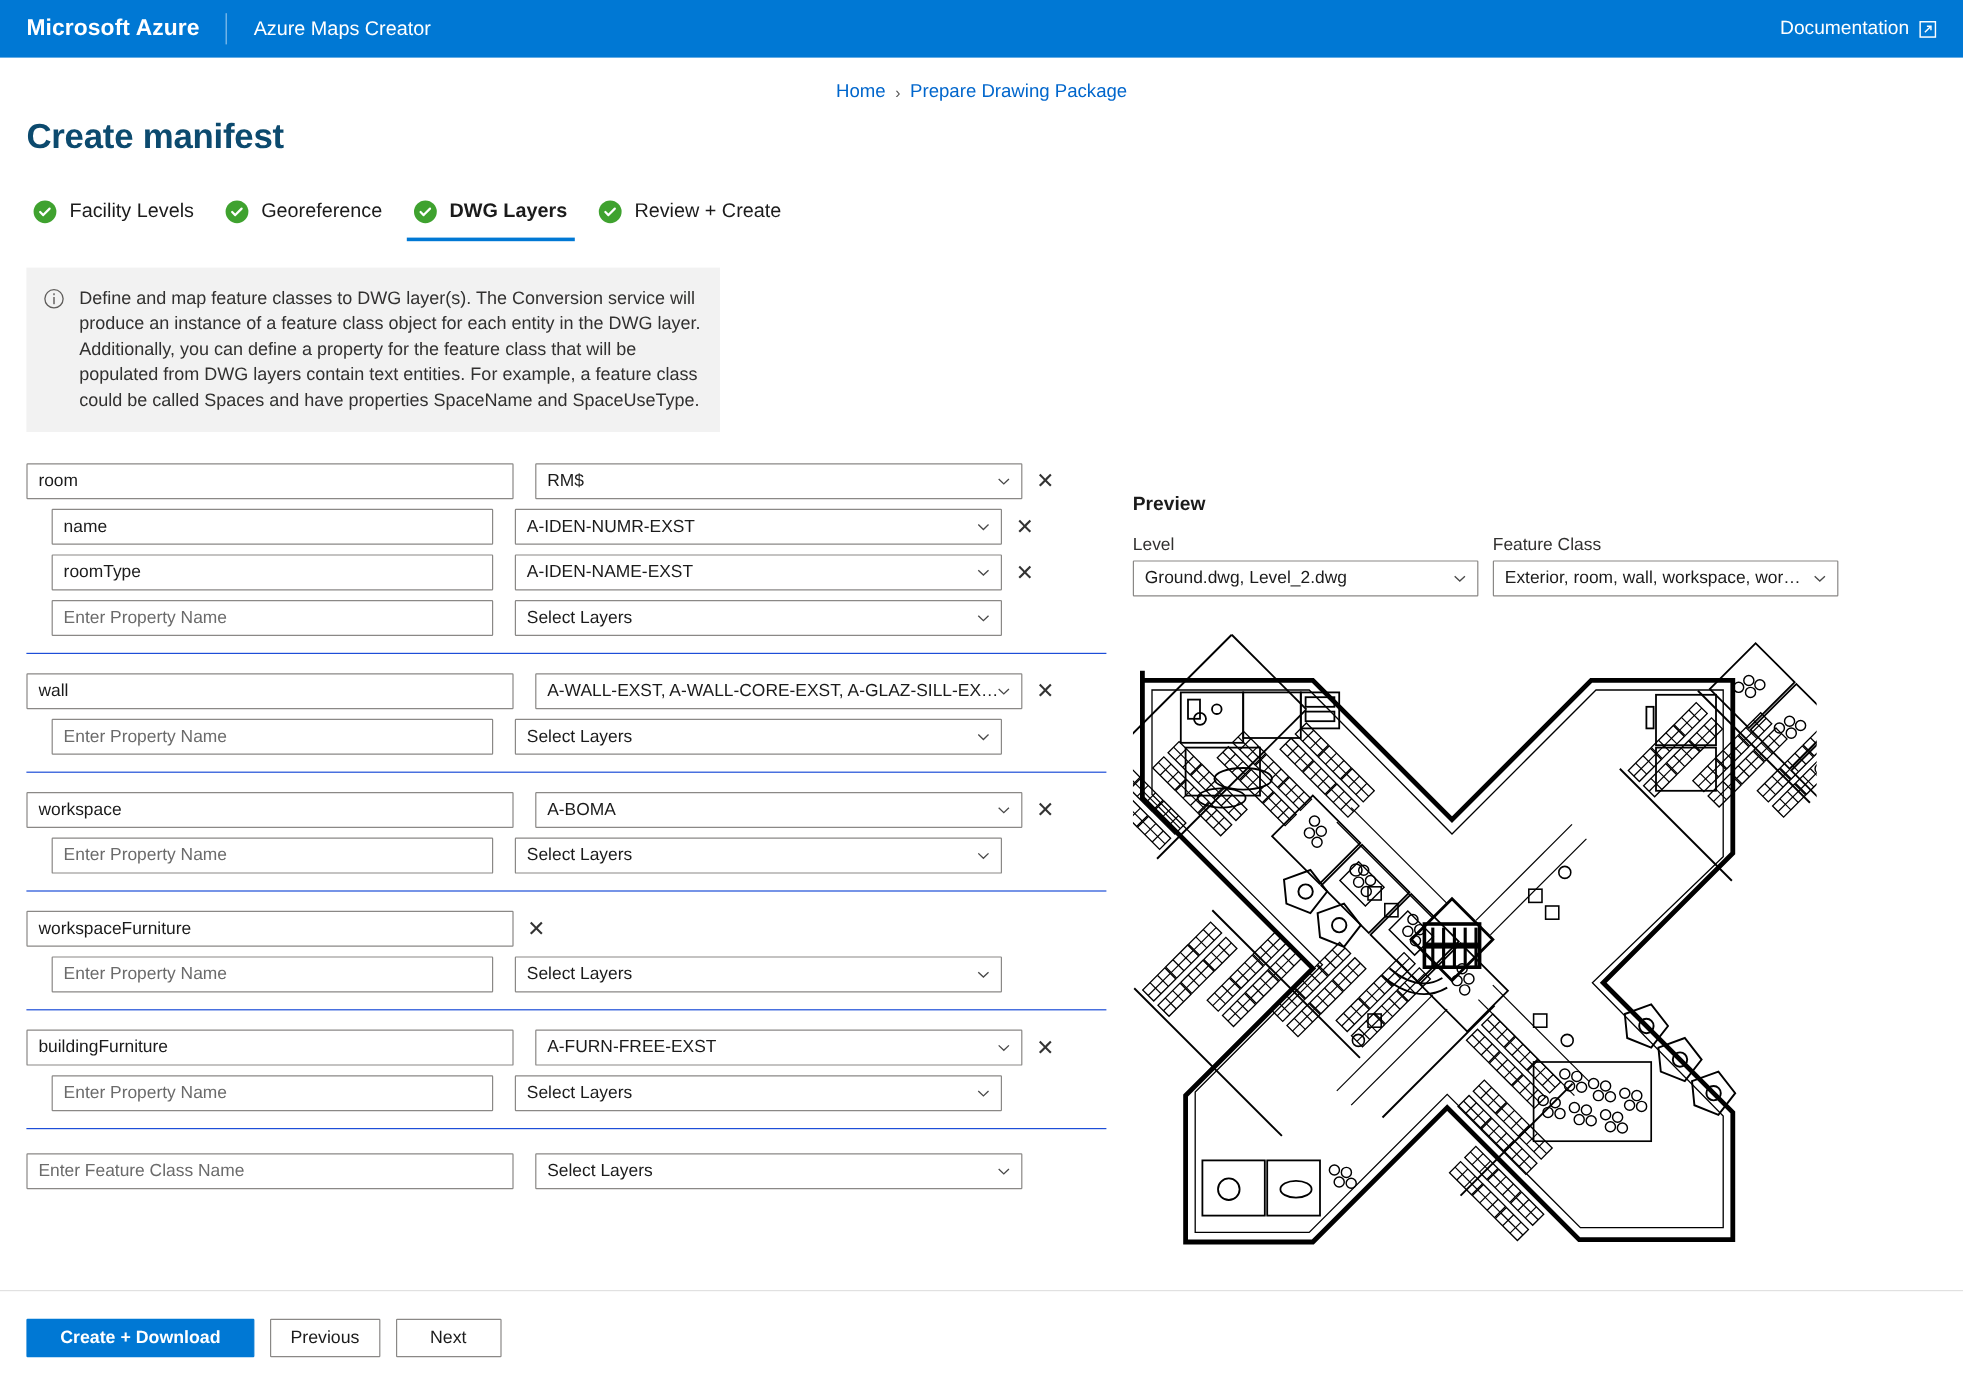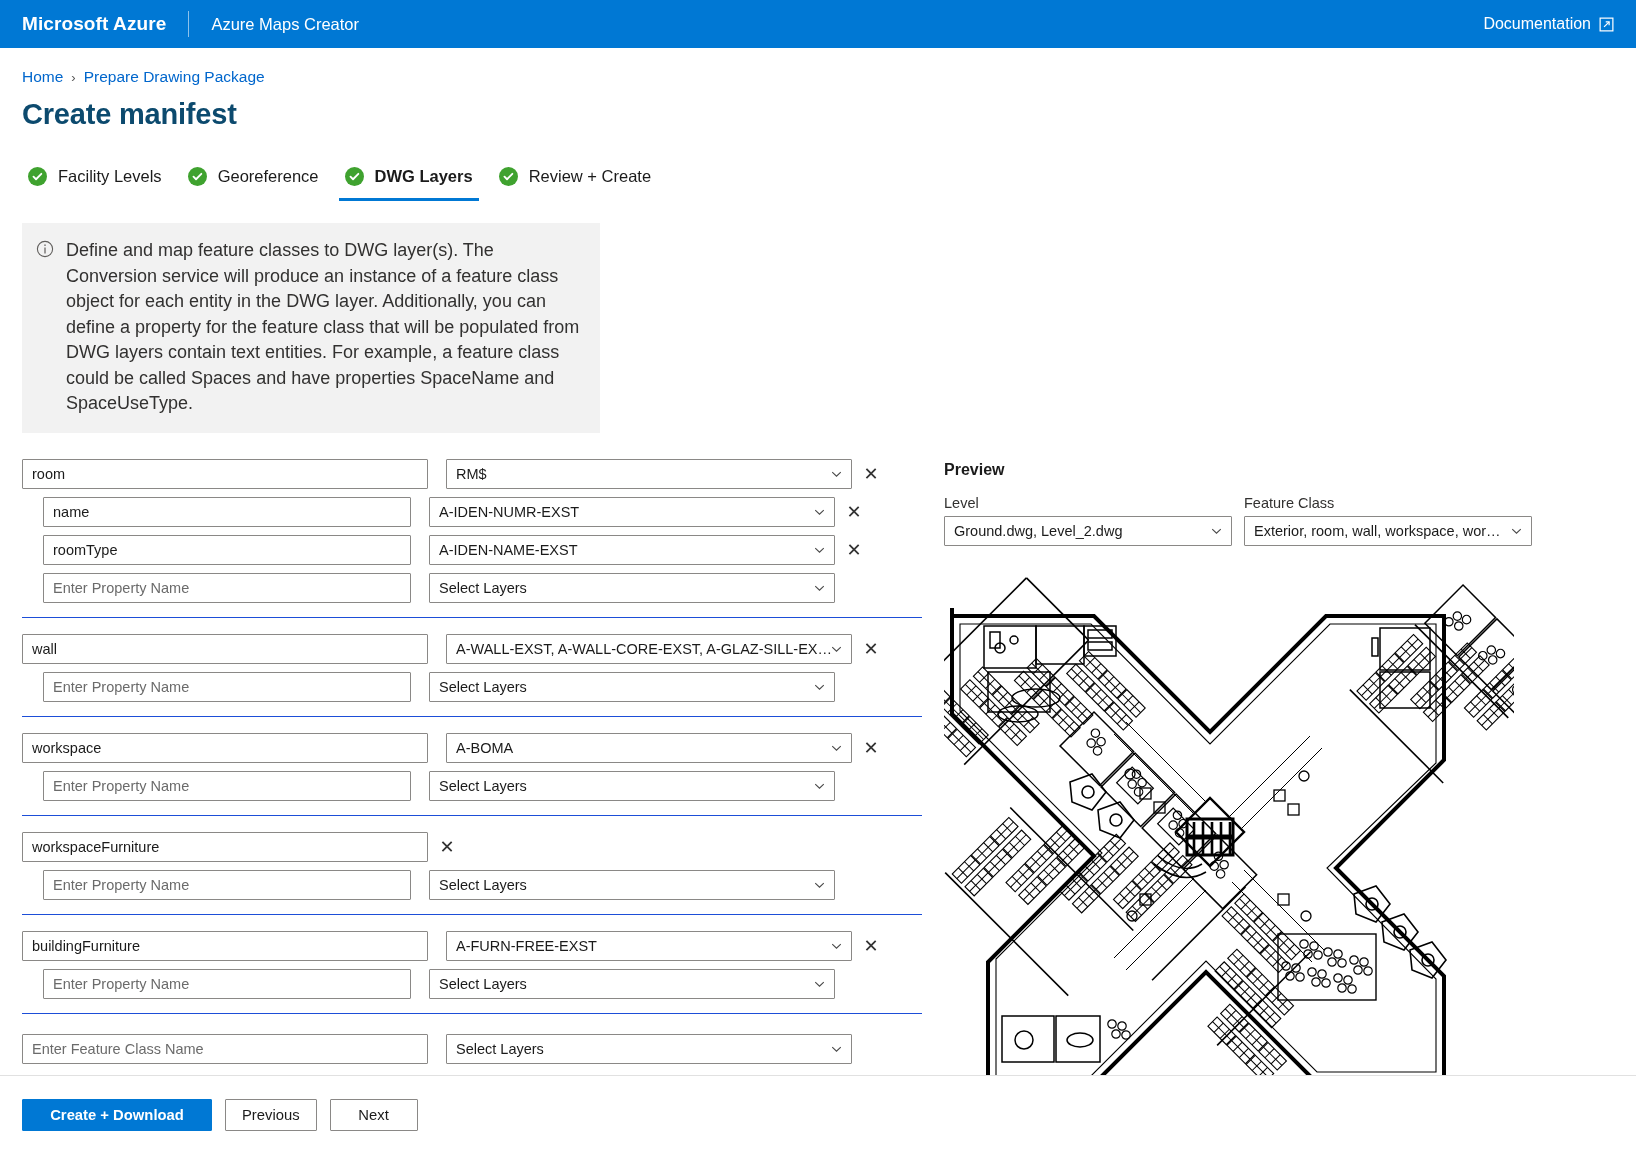--- a/index.html
+++ b/index.html
@@ -56,20 +56,21 @@
 
   
   .content { padding: 0 22px; }
   .breadcrumb {
     margin-top: 20px;
     font-size: 15.5px;
     display: flex;
     align-items: center;
     gap: 8px;
     color: #0066cc;
+    justify-content: center;
   }
   .breadcrumb a {
     color: #0066cc;
     text-decoration: none;
     cursor: pointer;
   }
   .breadcrumb .chev { color: #555; font-size: 13px; }
   .page-title {
     margin-top: 12px;
     font-size: 29px;
@@ -118,21 +119,21 @@
     display: flex;
     gap: 12px;
   }
   .info-icon {
     flex: none;
     width: 18px; height: 18px;
     margin-top: 2px;
   }
   .infobox p {
     margin: 0;
-    font-size: 18px;
+    font-size: 15px;
     line-height: 1.42;
     color: #323130;
     max-width: 520px;
   }
 
   
   .main {
     margin-top: 26px;
     display: flex;
     align-items: flex-start;
@@ -214,20 +215,21 @@
   }
 
   .last-row { margin-top: 20px; }
 
   
   .preview-title {
     font-size: 16px;
     font-weight: 700;
     color: #1b1b1b;
     margin-bottom: 16px;
+    margin-top: 24px;
   }
   .preview-selects { display: flex; gap: 12px; }
   .sel-block { width: 288px; }
   .sel-label {
     font-size: 14.5px;
     color: #323130;
     margin-bottom: 5px;
   }
   .preview-frame {
     margin-top: 18px;

